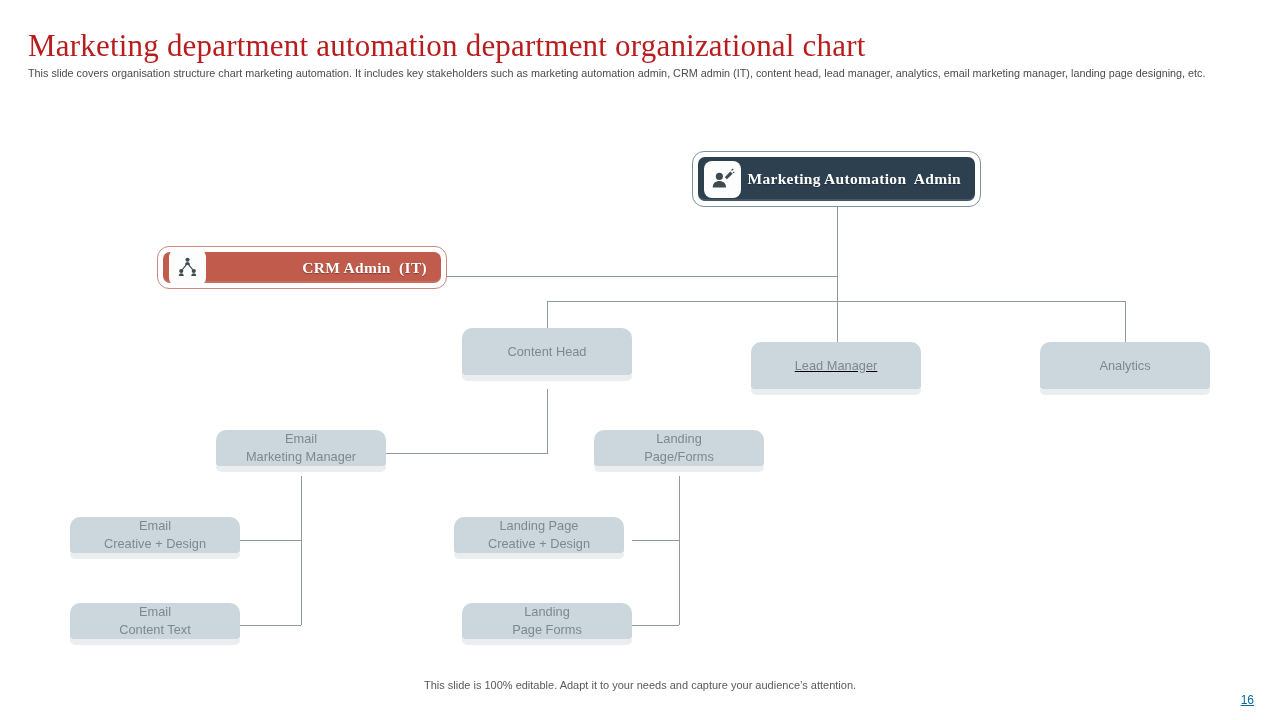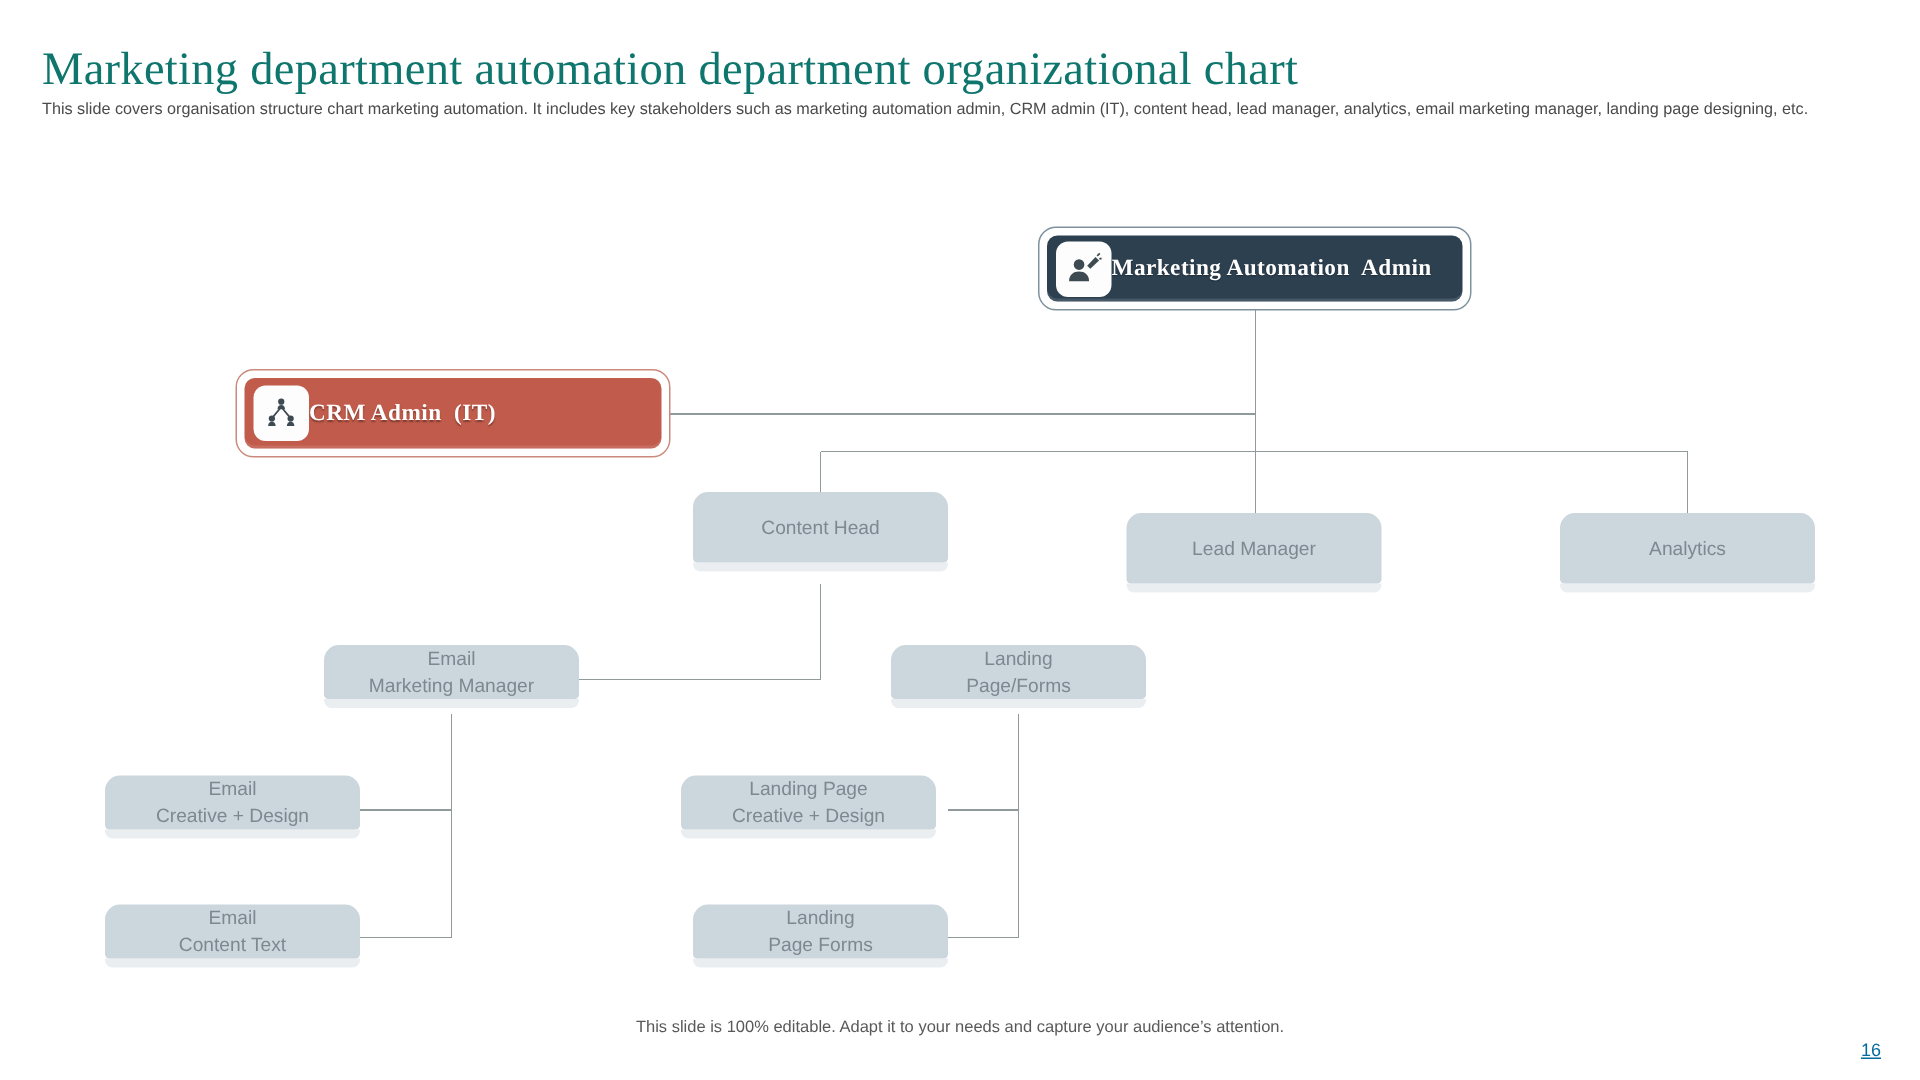--- a/index.html
+++ b/index.html
@@ -7,51 +7,51 @@
     position:relative;
     width:1280px;height:720px;
     background:#ffffff;
     overflow:hidden;
     font-family:"Liberation Sans", sans-serif;
   }
   
   .title{
     position:absolute;left:28px;top:28px;width:1100px;
     font-family:"Liberation Serif", serif;
-    font-size:31px;font-weight:400;color:#0f766e;
+    font-size:31px;font-weight:400;color:#b91c1c;
     letter-spacing:0.2px;margin:0;
   }
   .description{
     position:absolute;left:28px;top:65px;width:1230px;
     font-size:10.8px;line-height:1.5;color:#4b4b4b;margin:0;
   }
   
   .connectors{position:absolute;left:0;top:0;width:1280px;height:720px;}
   .connectors path{stroke:#919a9b;stroke-width:1;fill:none;shape-rendering:crispEdges;}
   
   .framed{
     position:absolute;background:#ffffff;
     border-radius:12px;padding:5px;box-sizing:border-box;
   }
   .framed-admin{left:692px;top:151px;width:289px;height:56px;border:1px solid #7e929e;}
-  .framed-crm{left:157px;top:246px;width:290px;height:59px;border:1px solid #cb8a7d;}
+  .framed-crm{left:157px;top:246px;width:290px;height:43px;border:1px solid #cb8a7d;}
   .framed-inner{
     height:100%;border-radius:7px;
     display:flex;align-items:center;
     box-shadow:inset 0 -2px 0 rgba(255,255,255,0.12);
   }
   .inner-admin{background:#2d4050;}
   .inner-crm{background:#c15b4b;}
   .icon-tile{
     width:37px;height:37px;margin-left:6px;flex:0 0 auto;
     background:#fdfdfd;border-radius:8px;
     display:flex;align-items:center;justify-content:center;
   }
   .framed-label{
-    flex:1;text-align:left;
+    flex:1;text-align:right;
     font-family:"Liberation Serif", serif;
     font-weight:700;color:#ffffff;font-size:15.5px;
     letter-spacing:0.3px;white-space:pre;
     text-shadow:0 1px 1px rgba(0,0,0,0.35);
     padding-right:14px;
   }
   
   .node{
     position:absolute;width:170px;height:36px;
     background:#ccd6dd;border-radius:10px 10px 3px 3px;
@@ -60,21 +60,21 @@
   }
   .node::after{ 
     content:"";position:absolute;left:0;right:0;top:100%;height:6px;
     background:#ccd6dd;opacity:0.42;border-radius:0 0 5px 5px;
   }
   .node-label{
     font-size:12.8px;color:#7d8890;text-align:center;
     line-height:1.4;white-space:pre-line;
   }
   .n-content-head{left:462px;top:328px;height:47px;}
-  .n-lead-manager{left:751px;top:342px;height:47px;}
+  .n-lead-manager{left:751px;top:342px;height:47px;text-decoration:underline;}
   .n-analytics{left:1040px;top:342px;height:47px;}
   .n-email-mm{left:216px;top:430px;}
   .n-landing-pf{left:594px;top:430px;}
   .n-email-cd{left:70px;top:517px;}
   .n-email-ct{left:70px;top:603px;}
   .n-landing-cd{left:454px;top:517px;}
   .n-landing-forms{left:462px;top:603px;}
   
   .footer-note{
     position:absolute;left:0;right:0;bottom:13px;

